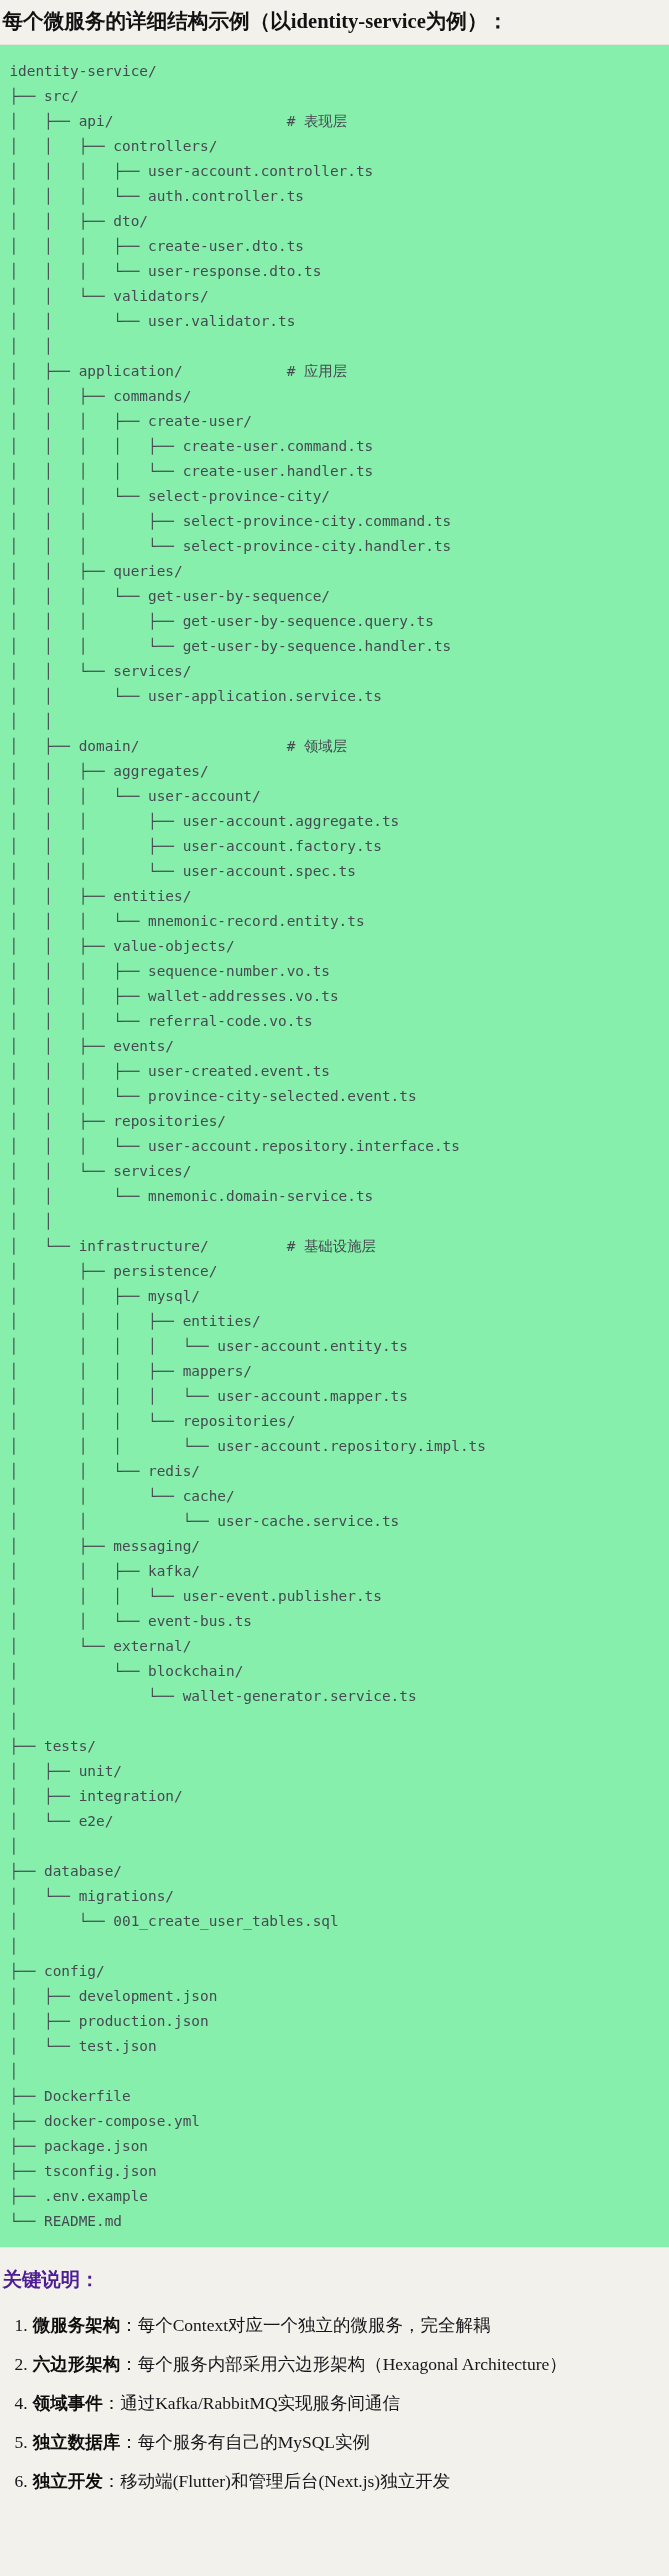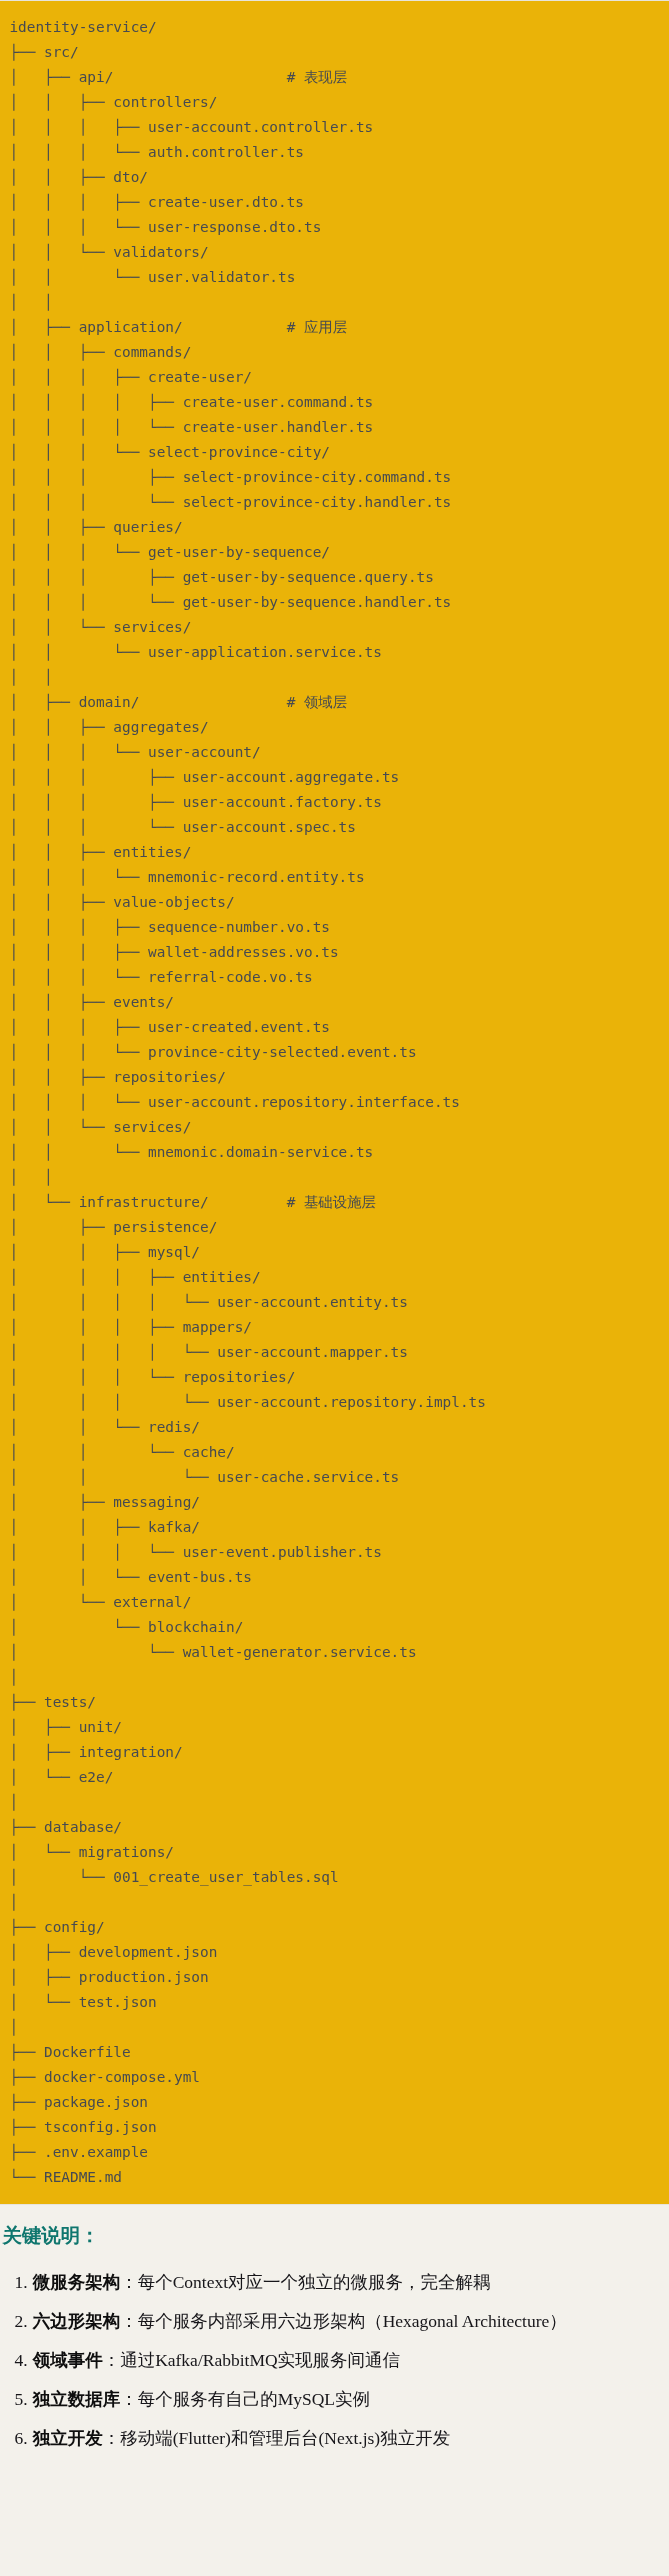--- a/index.html
+++ b/index.html
@@ -14,39 +14,39 @@
   }
   .page-title {
     font-size: 20.6px;
     font-weight: 700;
     line-height: 27.5px;
     margin: 0;
     padding: 7.5px 3.8px 8.8px 2.5px;
     color: #121212;
   }
   .code-block {
-    background: #eab308;
+    background: #86efac;
     border-top: 0.6px solid #E7E4DC;
     border-bottom: 0.6px solid #E7E4DC;
     padding: 13.8px 9.4px;
   }
   pre.tree {
     margin: 0;
     font-family: "DejaVu Sans Mono", "Liberation Mono", monospace;
     font-size: 14.4px;
     line-height: 25px;
     color: #464A51;
     white-space: pre;
   }
   .section-heading {
     font-size: 19.4px;
     font-weight: 700;
     margin: 17.5px 0 22.5px 0;
     padding: 0 2.5px;
-    color: #0f766e;
+    color: #4c1d95;
   }
   .notes-list {
     list-style: none;
     margin: 12px;
     padding: 0 2.5px;
   }
   .note-item {
     font-size: 17.5px;
     line-height: 21px;
     margin: 0 0 18px 0;
@@ -63,20 +63,21 @@
     line-height: 22.5px;
     margin: 17.5px 0 6.3px 0;
     padding: 0 1.3px;
   }
 </style>
 </head>
 <body>
 
 <div>
 
+  <h2 class="page-title">每个微服务的详细结构示例（以identity-service为例）：</h2>
 
   <div class="code-block">
     <pre class="tree">identity-service/
 ├── src/
 │   ├── api/                    # 表现层
 │   │   ├── controllers/
 │   │   │   ├── user-account.controller.ts
 │   │   │   └── auth.controller.ts
 │   │   ├── dto/
 │   │   │   ├── create-user.dto.ts

